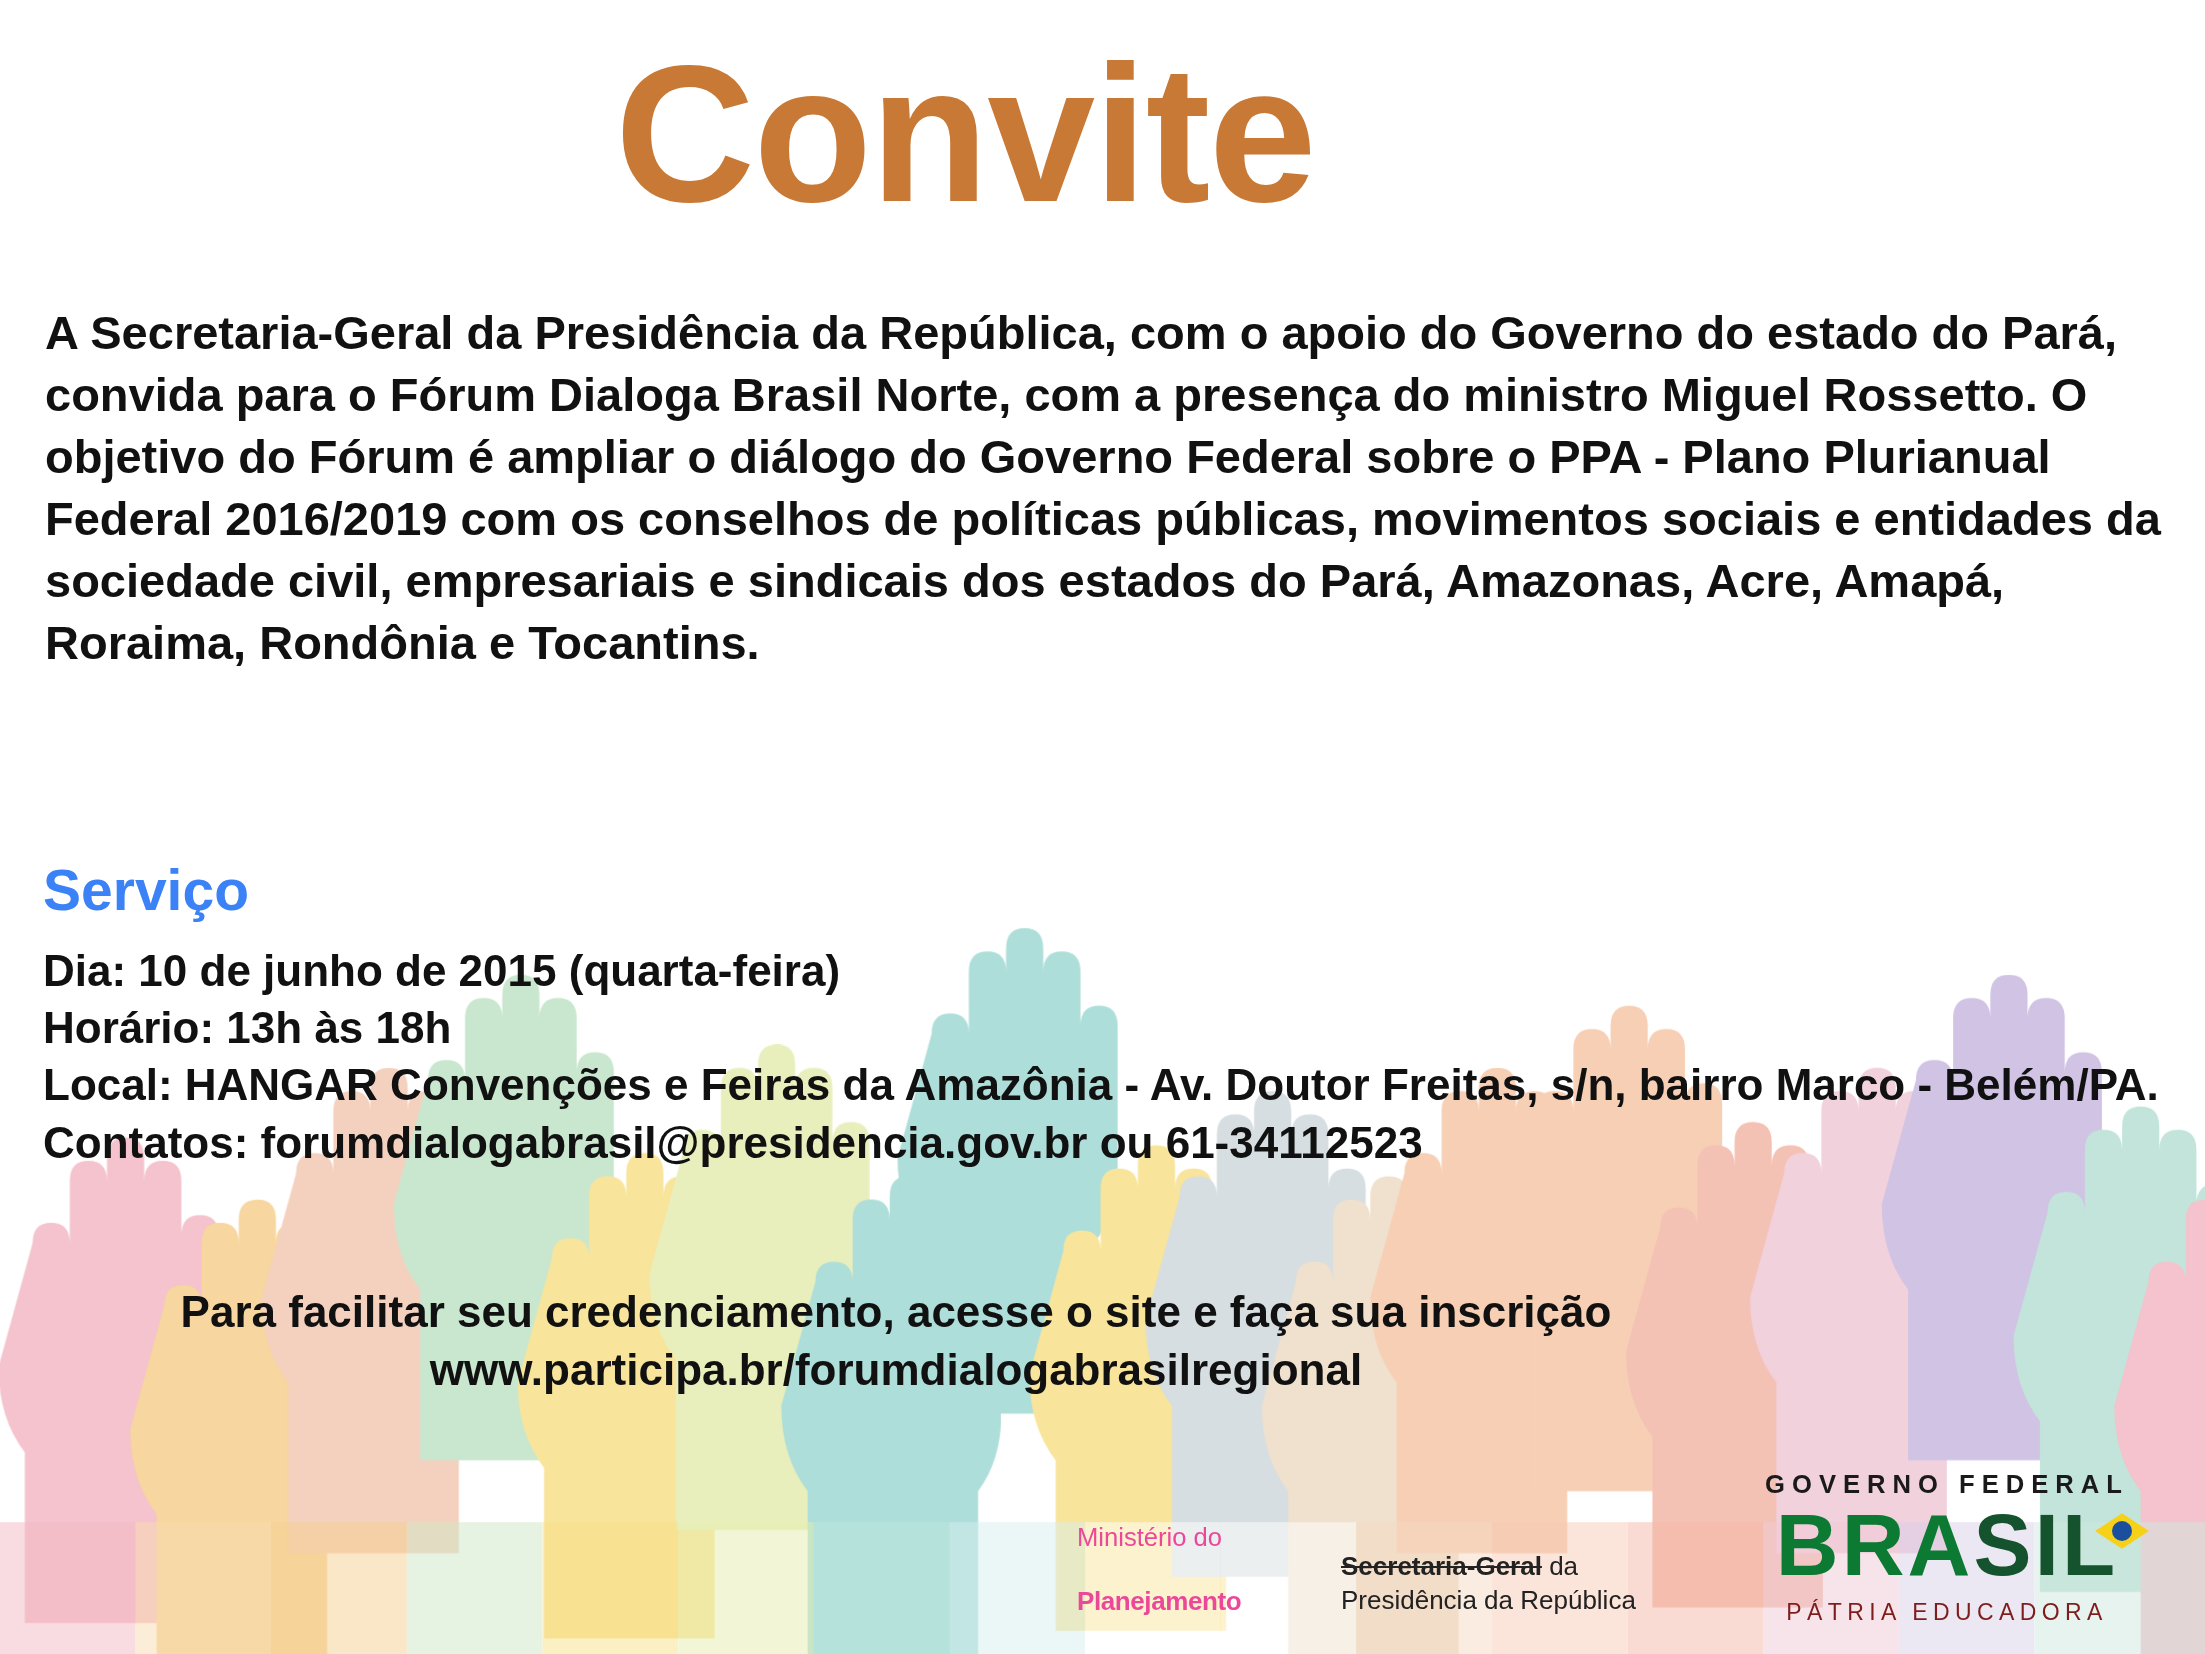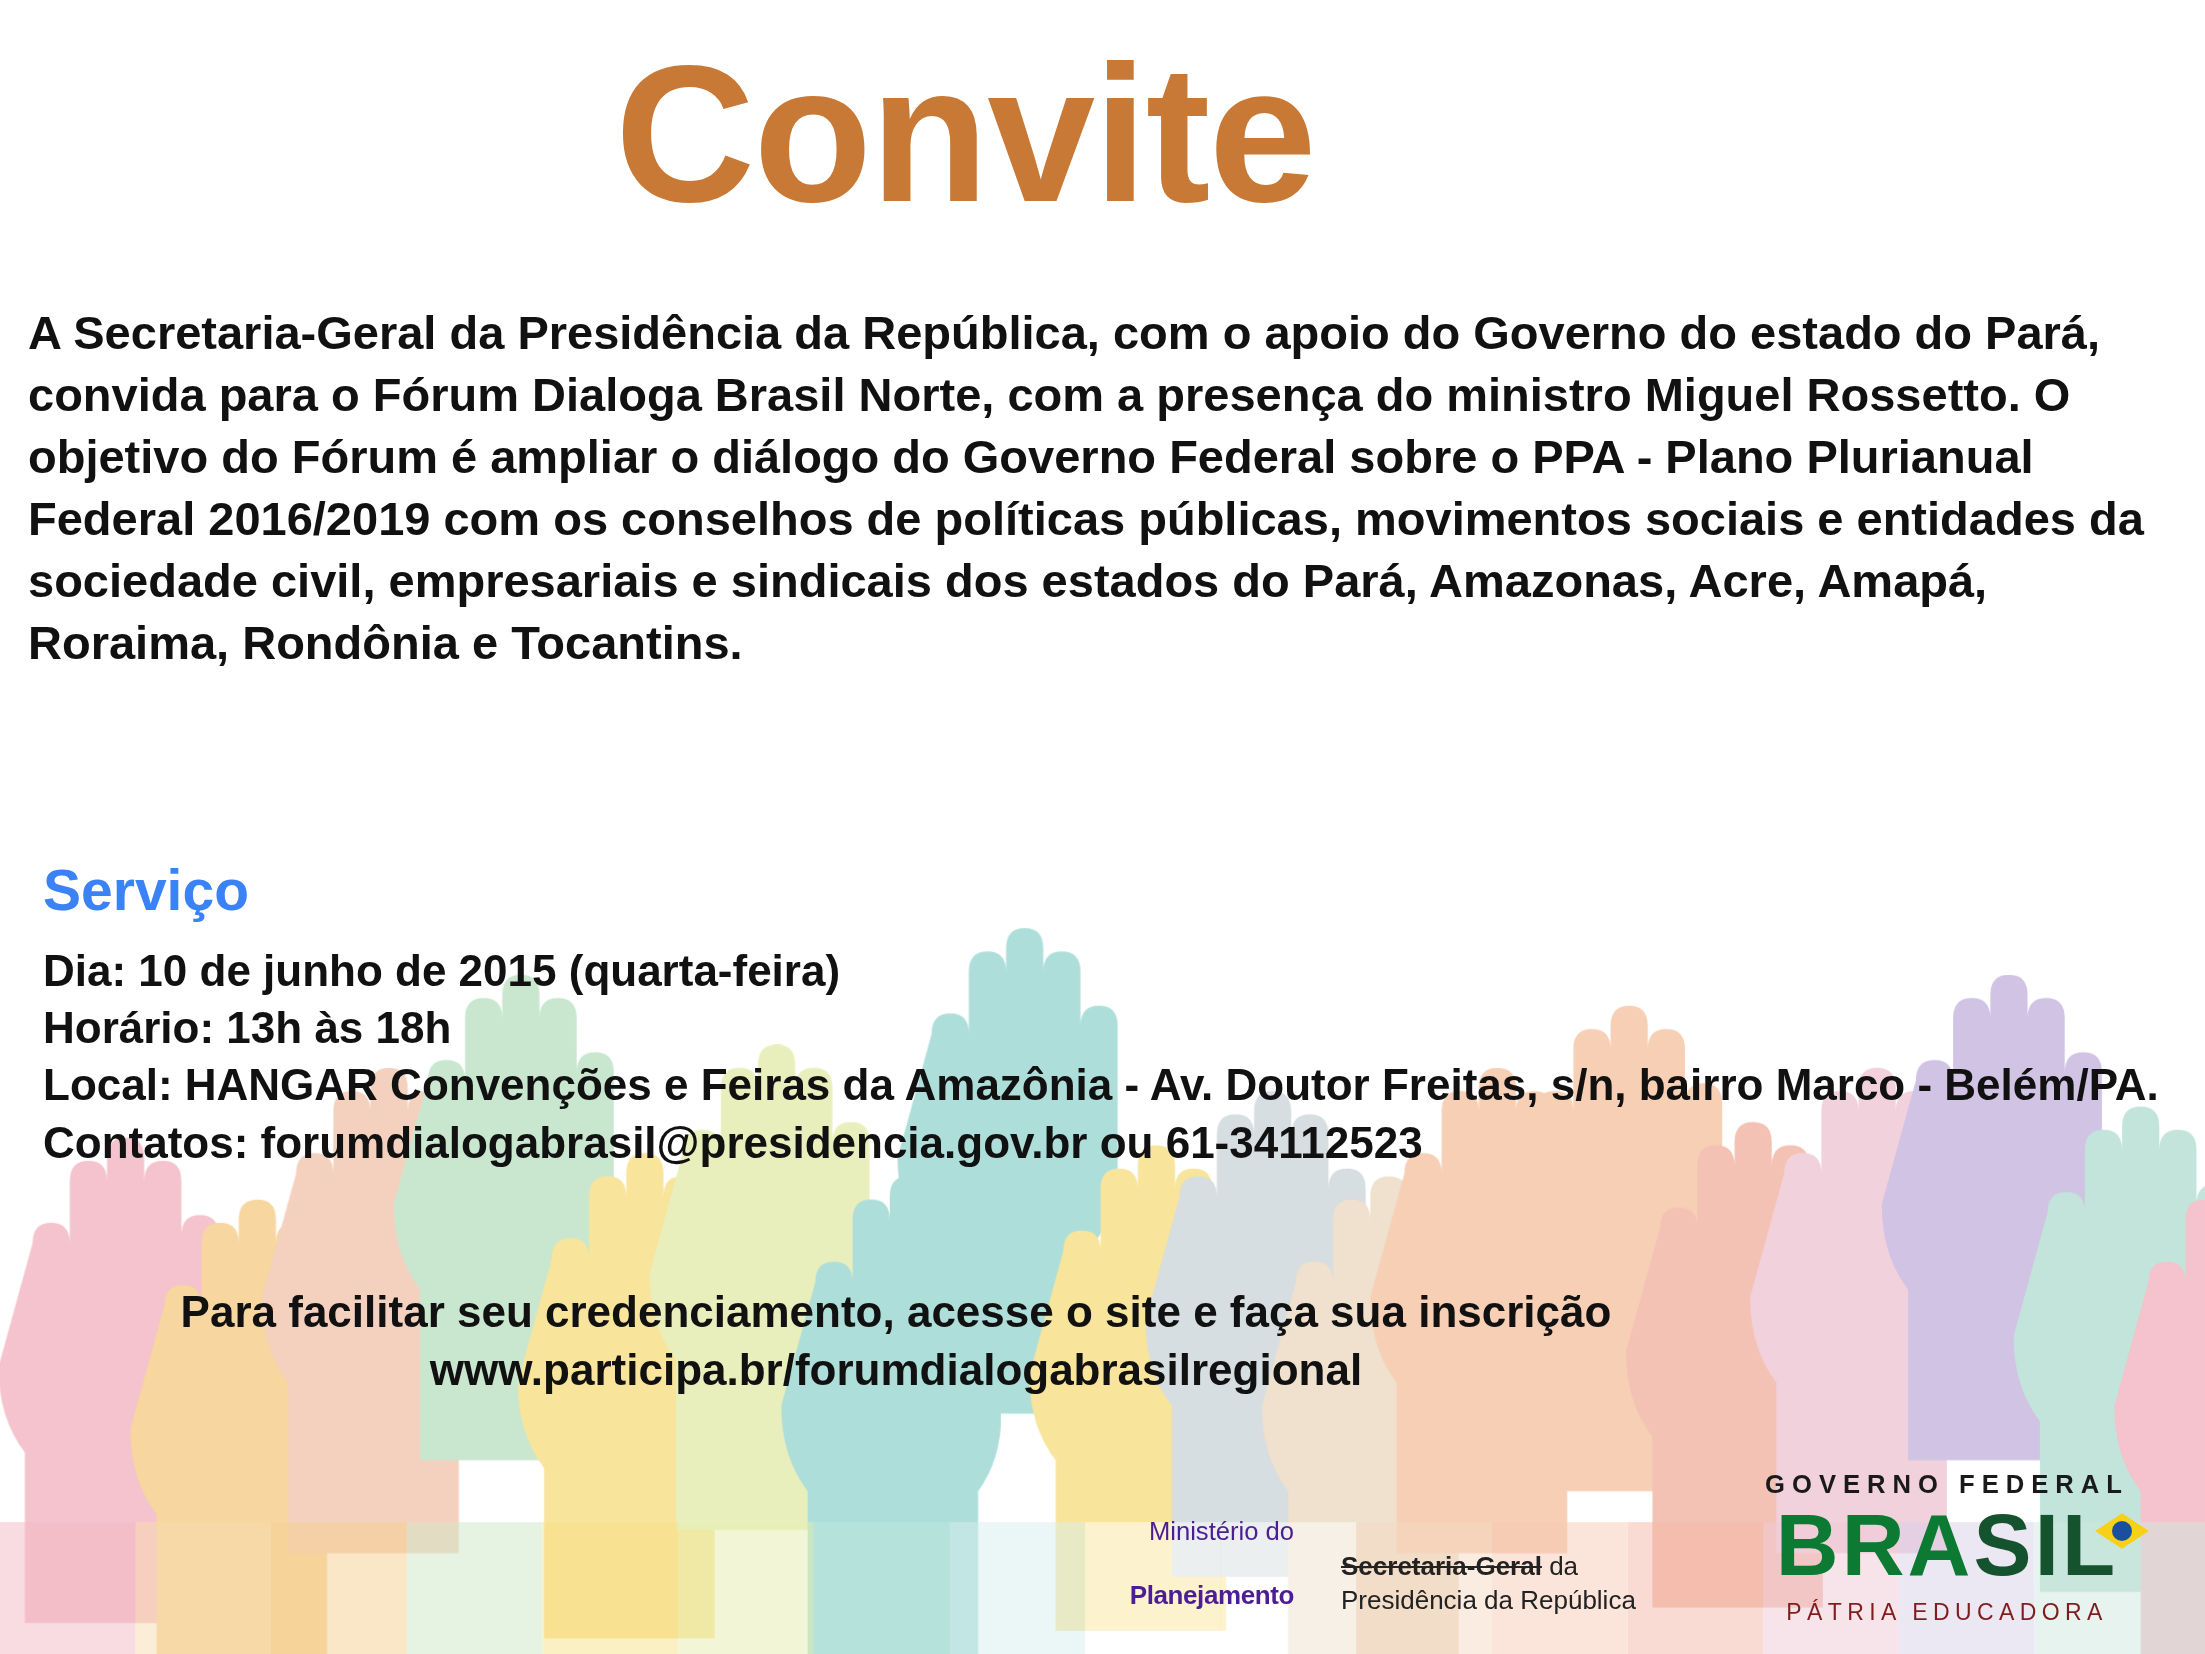--- a/index.html
+++ b/index.html
@@ -49,21 +49,21 @@
     font-size: 194px;
     line-height: 1.0;
     font-weight: bold;
     color: #c87935;
     letter-spacing: -1.6px;
   }
 
   .intro {
     position: absolute;
     top: 302px;
-    left: 28px;
+    left: 45px;
     width: 2124px;
     font-size: 47px;
     line-height: 1.32;
     font-weight: bold;
     color: #111111;
     text-align: left;
   }
 
   .servico-heading {
     position: absolute;
@@ -103,25 +103,25 @@
     position: absolute;
     bottom: 14px;
     left: 0;
     width: 2205px;
     height: 147px;
   }
 
   .logo-min {
     position: absolute;
     left: 1077px;
-    bottom: 29px;
-    text-align: right;
+    bottom: 23px;
+    text-align: left;
     width: 217px;
     line-height: 1.25;
-    color: #4c1d95;
+    color: #ec4899;
   }
   .logo-min .l1 { font-size: 25.6px; }
   .logo-min .l2 { font-size: 26px; font-weight: bold; letter-spacing: -0.4px; margin-top: 31px; }
 
   .logo-sg {
     position: absolute;
     left: 1341px;
     bottom: 22px;
     width: 364px;
     line-height: 1.3;

